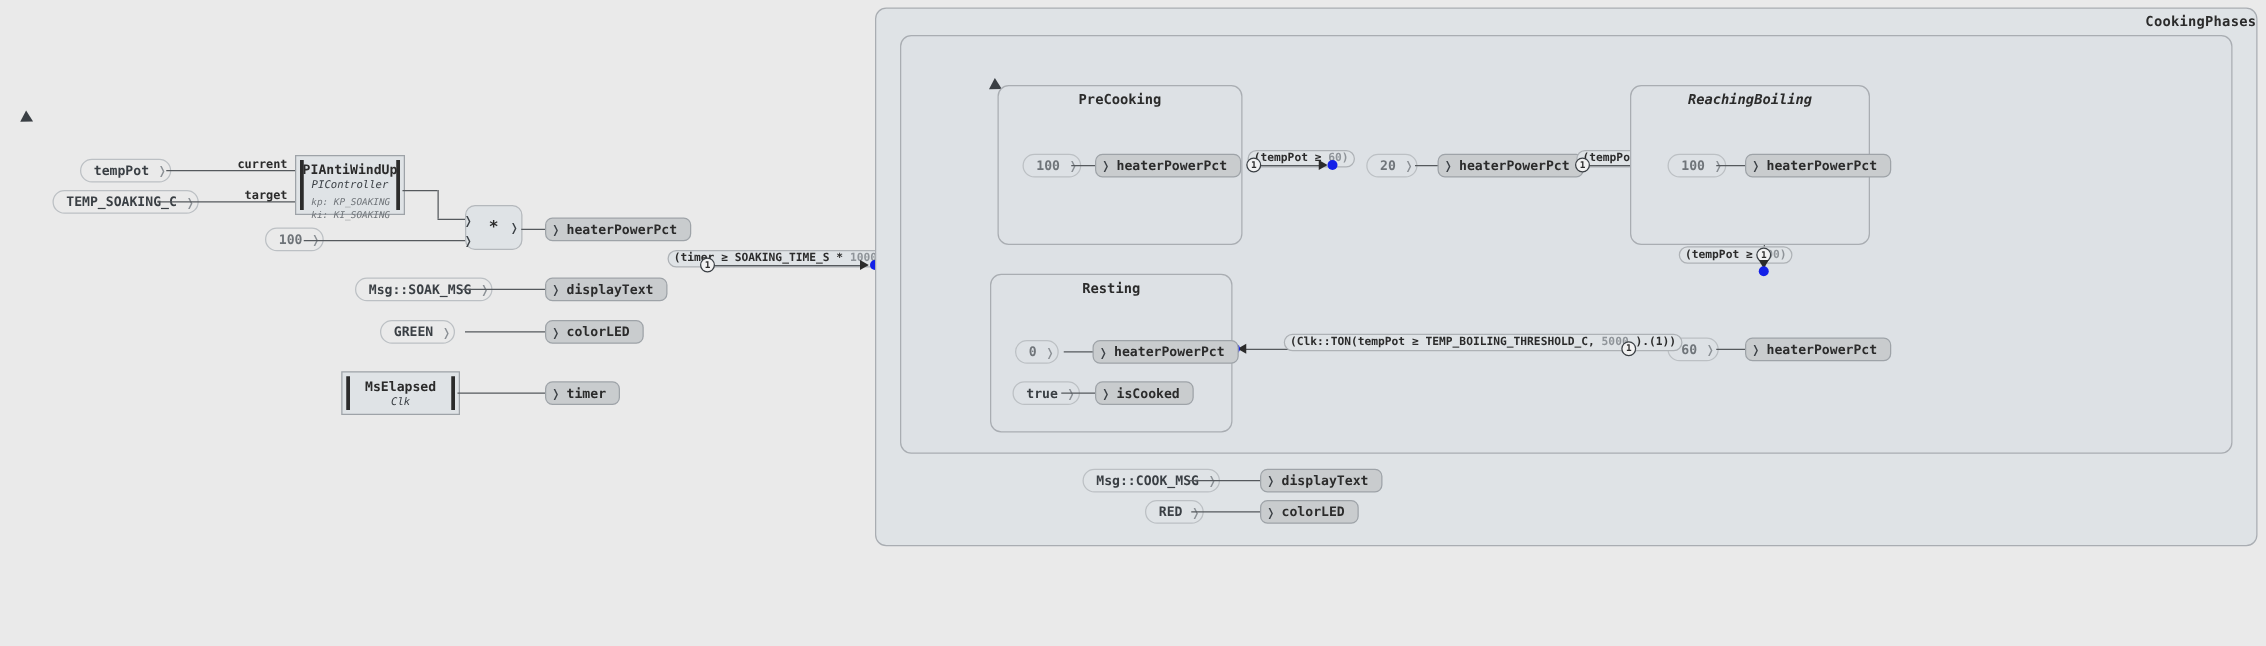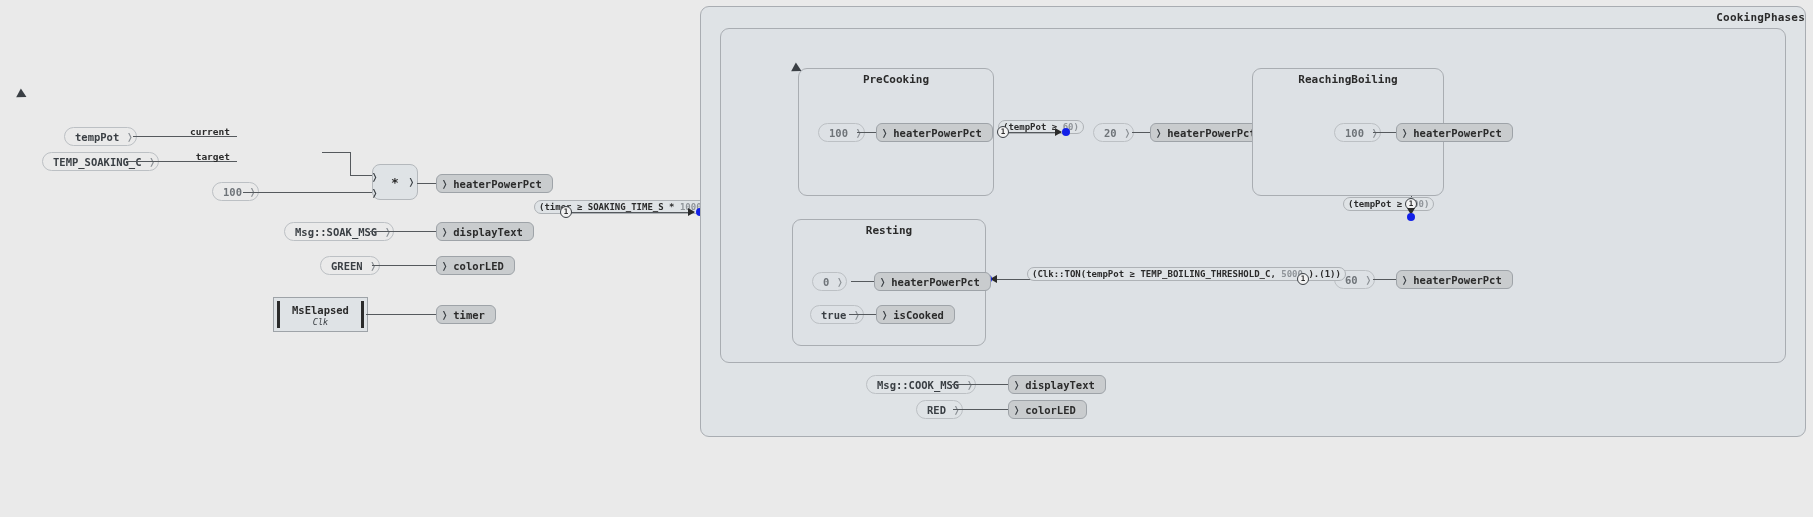--- a/index.html
+++ b/index.html
@@ -259,20 +259,26 @@
     <span>100</span>
     <span class="chev">❭</span>
   </div>
 
   <div class="wire" style="left:133px; top:136px; width:104px;"></div>
   <div class="wire" style="left:126px; top:161px; width:111px;"></div>
 
   <div class="portlabel" style="left:186px; top:126px; width:44px;">current</div>
   <div class="portlabel" style="left:186px; top:151px; width:44px;">target</div>
 
+  <div class="fblock" style="left:236px; top:124px; width:88px; height:48px;">
+    <div class="fb-name">PIAntiWindUp</div>
+    <div class="fb-type">PIController</div>
+    <div class="fb-param" style="margin-top:4px;">kp: KP_SOAKING</div>
+    <div class="fb-param">ki: KI_SOAKING</div>
+  </div>
 
   <div class="wire" style="left:322px; top:152px; width:28px;"></div>
   <div class="wire v" style="left:350px; top:152px; height:23px;"></div>
   <div class="wire" style="left:350px; top:175px; width:24px;"></div>
 
   <div class="wire" style="left:243px; top:192px; width:131px;"></div>
 
   <div class="opbox" style="left:372px; top:164px; width:46px; height:36px;">
     <span class="sym">*</span>
     <span class="op-in" style="top:6px;">❭</span>
@@ -290,21 +296,21 @@
   <div class="lit strong" style="left:284px; top:222px;">
     <span>Msg::SOAK_MSG</span>
     <span class="chev">❭</span>
   </div>
   <div class="wire" style="left:370px; top:231px; width:67px;"></div>
   <div class="sink" style="left:436px; top:222px;">
     <span class="chev">❭</span>
     <span>displayText</span>
   </div>
 
-  <div class="lit strong" style="left:320px; top:256px;">
+  <div class="lit strong" style="left:304px; top:256px;">
     <span>GREEN</span>
     <span class="chev">❭</span>
   </div>
   <div class="wire" style="left:372px; top:265px; width:65px;"></div>
   <div class="sink" style="left:436px; top:256px;">
     <span class="chev">❭</span>
     <span>colorLED</span>
   </div>
 
   <div class="fblock" style="left:273px; top:297px; width:95px; height:35px;">
@@ -371,21 +377,21 @@
   <div class="tguard" style="left:1261px; top:120px;">
     <span>(tempPot</span>
     <span>≥</span>
     <span class="num">80)</span>
   </div>
   <div class="wire" style="left:1266px; top:132px; width:44px;"></div>
   <div class="tbubble" style="left:1260px; top:126px;">1</div>
   <div class="arrowR" style="left:1304px; top:128px;"></div>
   <div class="tdot" style="left:1308px; top:128px;"></div>
 
-  <div class="region" style="left:1252px; top:68px; width:192px; height:128px; background:#dde1e5;">
+  <div class="region" style="left:1304px; top:68px; width:192px; height:128px; background:#dde1e5;font-style:italic;">
     <div class="state-title">ReachingBoiling</div>
   </div>
   <div class="lit" style="left:1334px; top:123px;">
     <span>100</span>
     <span class="chev">❭</span>
   </div>
   <div class="wire" style="left:1373px; top:132px; width:24px;"></div>
   <div class="sink" style="left:1396px; top:123px;">
     <span class="chev">❭</span>
     <span>heaterPowerPct</span>

